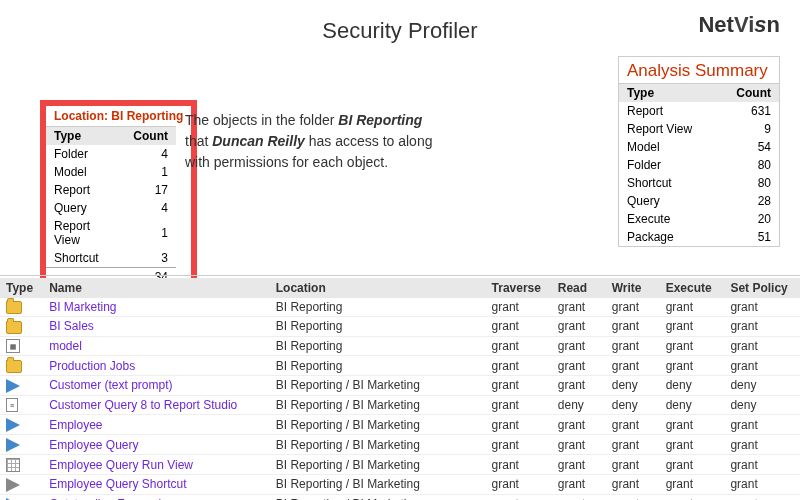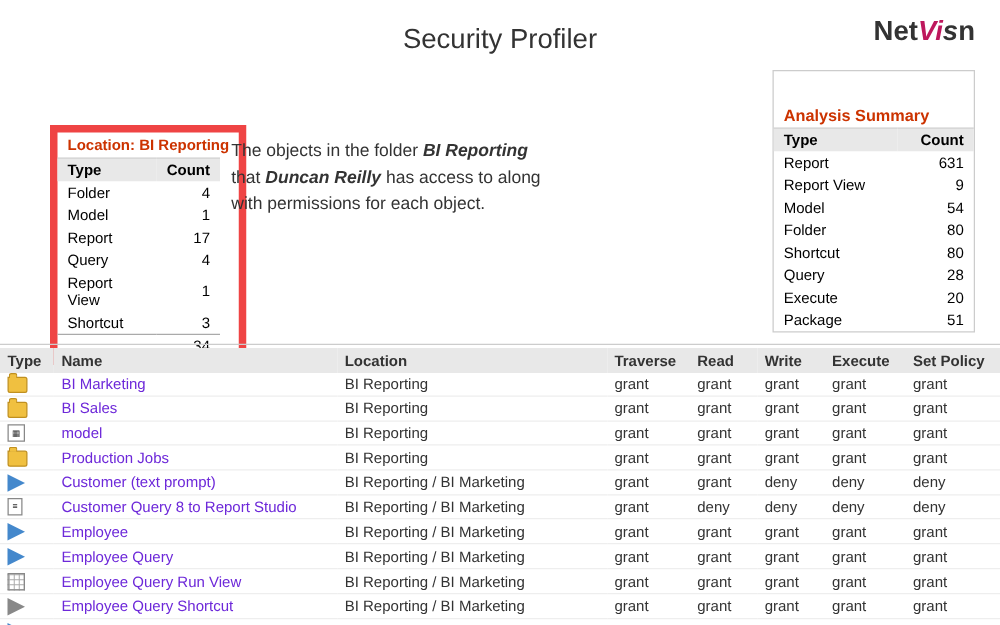--- a/index.html
+++ b/index.html
@@ -36,24 +36,23 @@
     
     #analysis-summary {
       position: absolute;
       top: 56px;
       right: 20px;
       border: 1px solid #ccc;
       background: #fff;
     }
     #analysis-summary .as-title {
       color: #cc3300;
-      font-weight: bold;
-      font-size: 13px;
+      font-weight: normal;
+      font-size: 17px;
       padding: 4px 8px 2px 8px;
-      margin-top: 24px;
     }
     #analysis-summary table {
       border-collapse: collapse;
       width: 160px;
     }
     #analysis-summary table thead tr th {
       background: #e8e8e8;
       padding: 2px 8px;
       text-align: left;
       font-weight: bold;
@@ -190,21 +189,21 @@
     }
   </style>
 </head>
 <body>
 
 <div id="header">
   <h1>Security Profiler</h1>
 </div>
 
 <div id="logo">
-  <span>Net</span><span style="color:#be185d;font-style:italic;">Vi</span><span style="font-style:italic;color:#333;">s</span><span>n</span>
+  <span>Net</span><span style="color:#404040;">Vi</span><span style="font-style:italic;color:#333;">s</span><span>n</span>
 </div>
 
 <div id="analysis-summary">
   <div class="as-title">Analysis Summary</div>
   <table>
     <thead>
       <tr>
         <th>Type</th>
         <th>Count</th>
       </tr>

